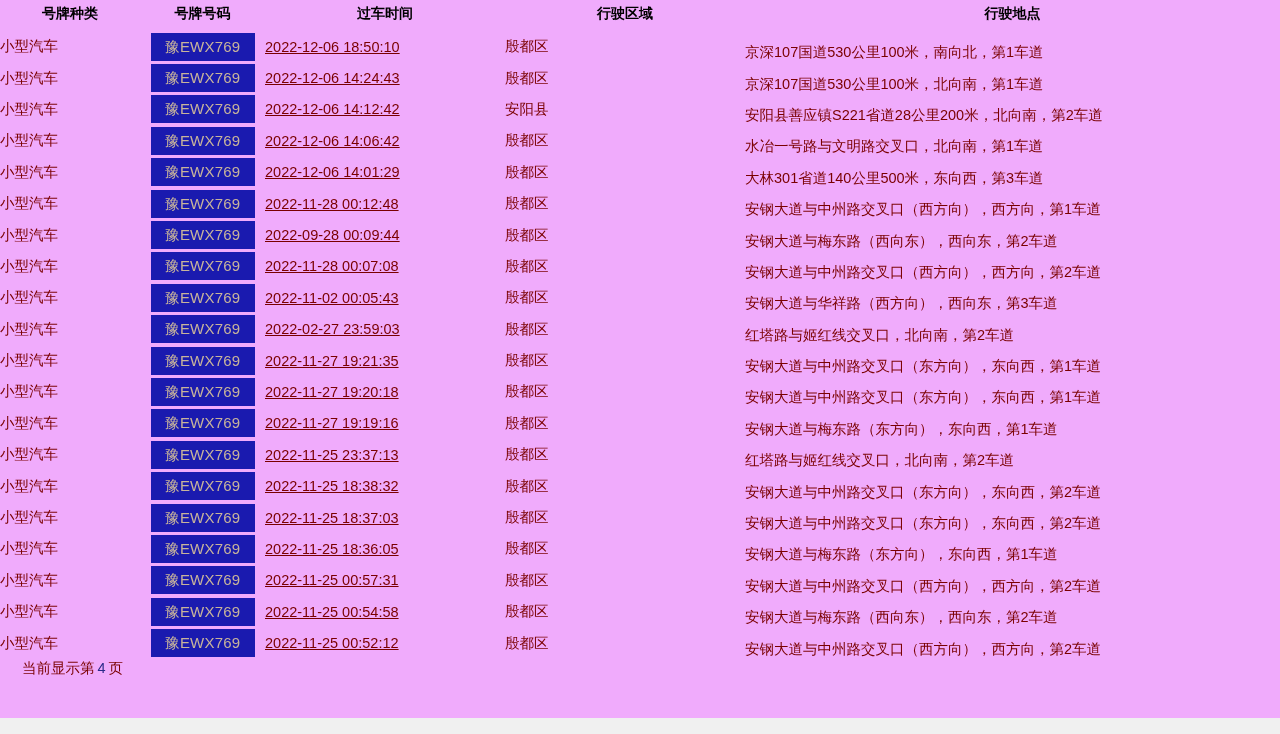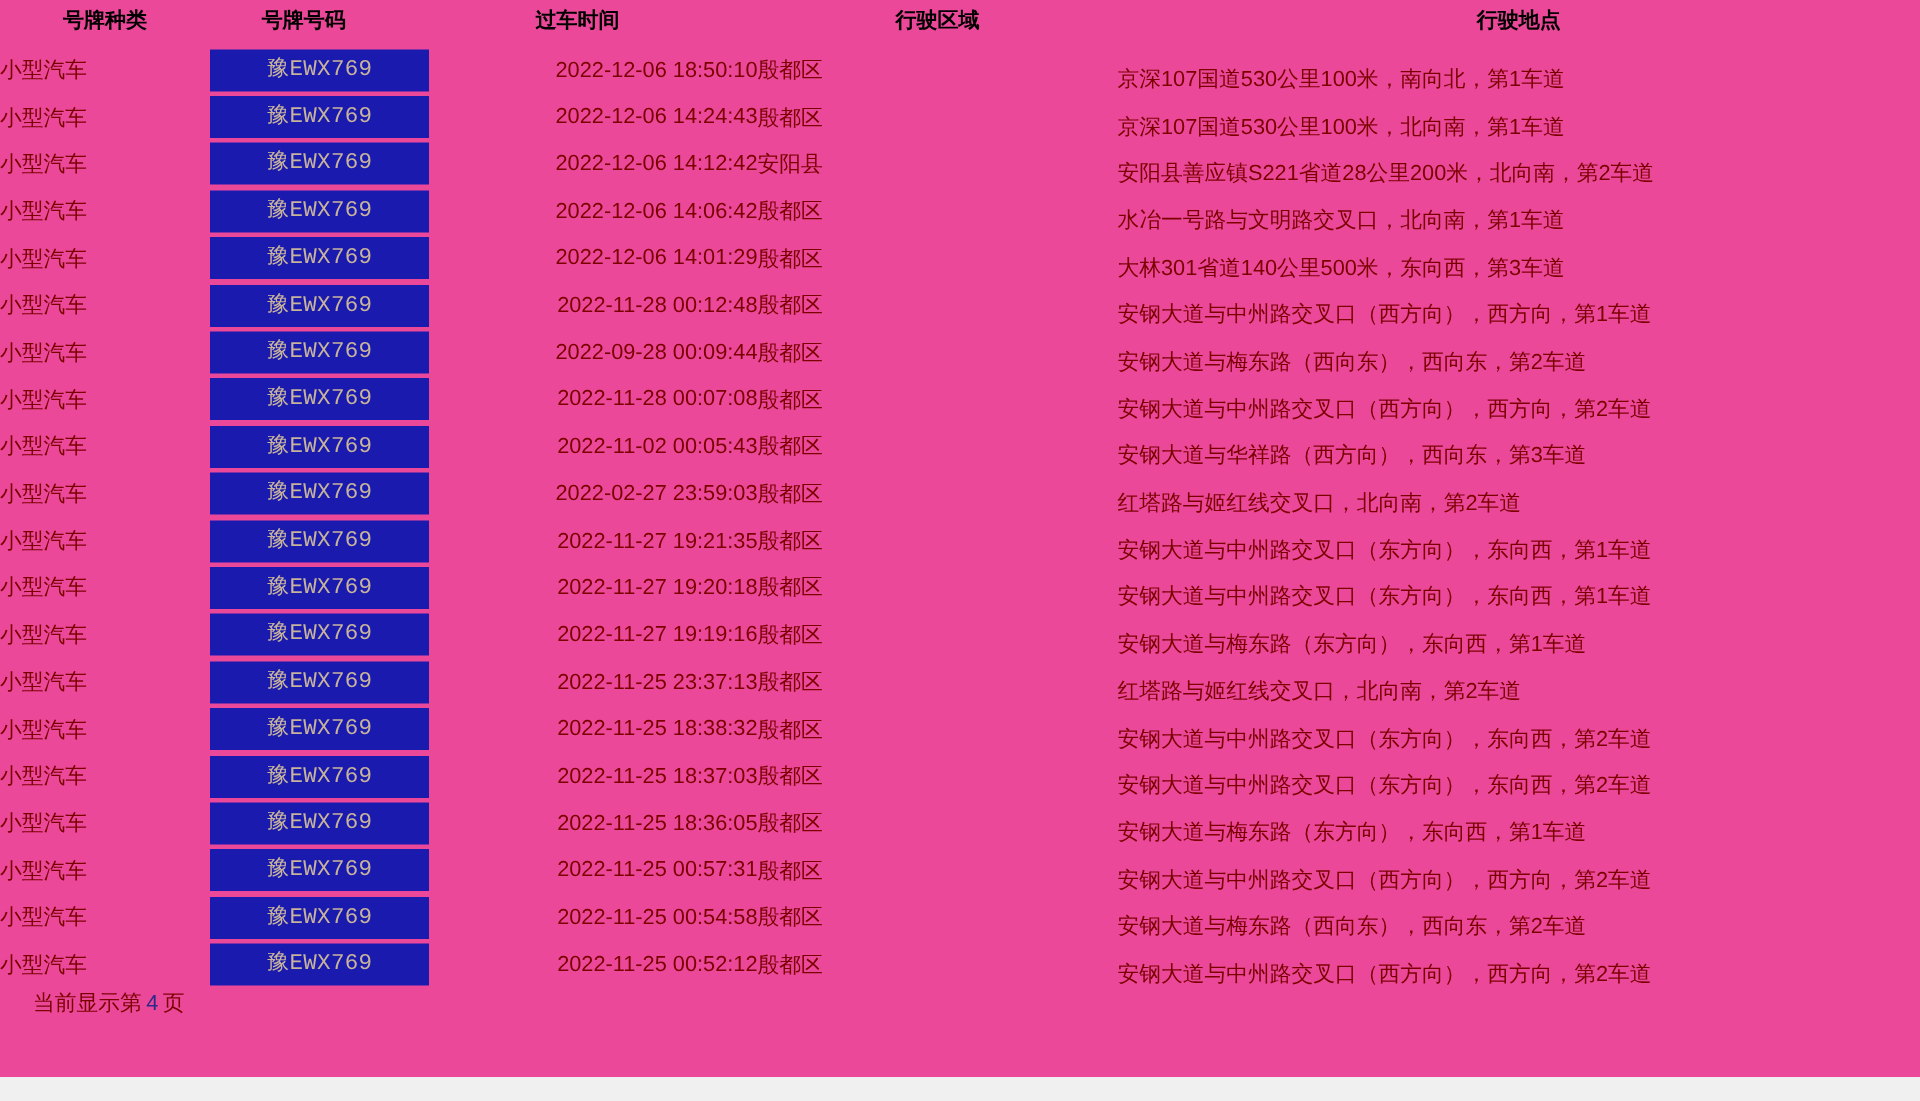--- a/index.html
+++ b/index.html
@@ -11,21 +11,21 @@
     height: 734px;
     background: #cdb79e;
     font-family: "Liberation Sans", sans-serif;
     color: #7a0000;
     overflow: hidden;
   }
   .page {
     position: relative;
     width: 1280px;
     height: 734px;
-    background: #ec4899;
+    background: #f0abfc;
     box-sizing: border-box;
   }
   table.records {
     width: 1280px;
     border-collapse: collapse;
     table-layout: fixed;
   }
   table.records th {
     font-size: 14px;
     font-weight: bold;
@@ -43,45 +43,44 @@
     white-space: nowrap;
   }
   col.c-type    { width: 140px; }
   col.c-plate   { width: 125px; }
   col.c-time    { width: 240px; }
   col.c-area    { width: 240px; }
   col.c-place   { width: 535px; }
 
   td.type  { text-align: left;  padding-left: 22px; }
   td.plate { text-align: center; }
-  td.time  { text-align: right; }
+  td.time  { text-align: left; text-decoration: underline; }
   td.area  { text-align: left; padding-left: 0; }
   td.place { text-align: left; padding-left: 0; }
 
   .area-inner  { display: inline-block; margin-left: 0; }
   .place-inner { display: inline-block; margin-top: 12px; }
 
   th.h-type  { text-align: left; padding-left: 30px; }
   th.h-plate { text-align: center; }
   th.h-time  { text-align: center; }
   th.h-area  { text-align: center; }
   th.h-place { text-align: center; }
 
   .plate-badge {
     display: block;
     background: #1a1aaf;
     color: #c8b49b;
     font-size: 15px;
     line-height: 28px;
     height: 28px;
-    width: 146px;
+    width: 104px;
     margin: 0 auto;
     text-align: center;
     letter-spacing: 0.2px;
-    font-family: Liberation Mono, monospace;
   }
   .footer {
     margin-top: 0;
     padding-left: 22px;
     font-size: 14.5px;
     color: #7a0000;
   }
   .footer .page-num {
     color: #2a2a8a;
     padding: 0 3px;

